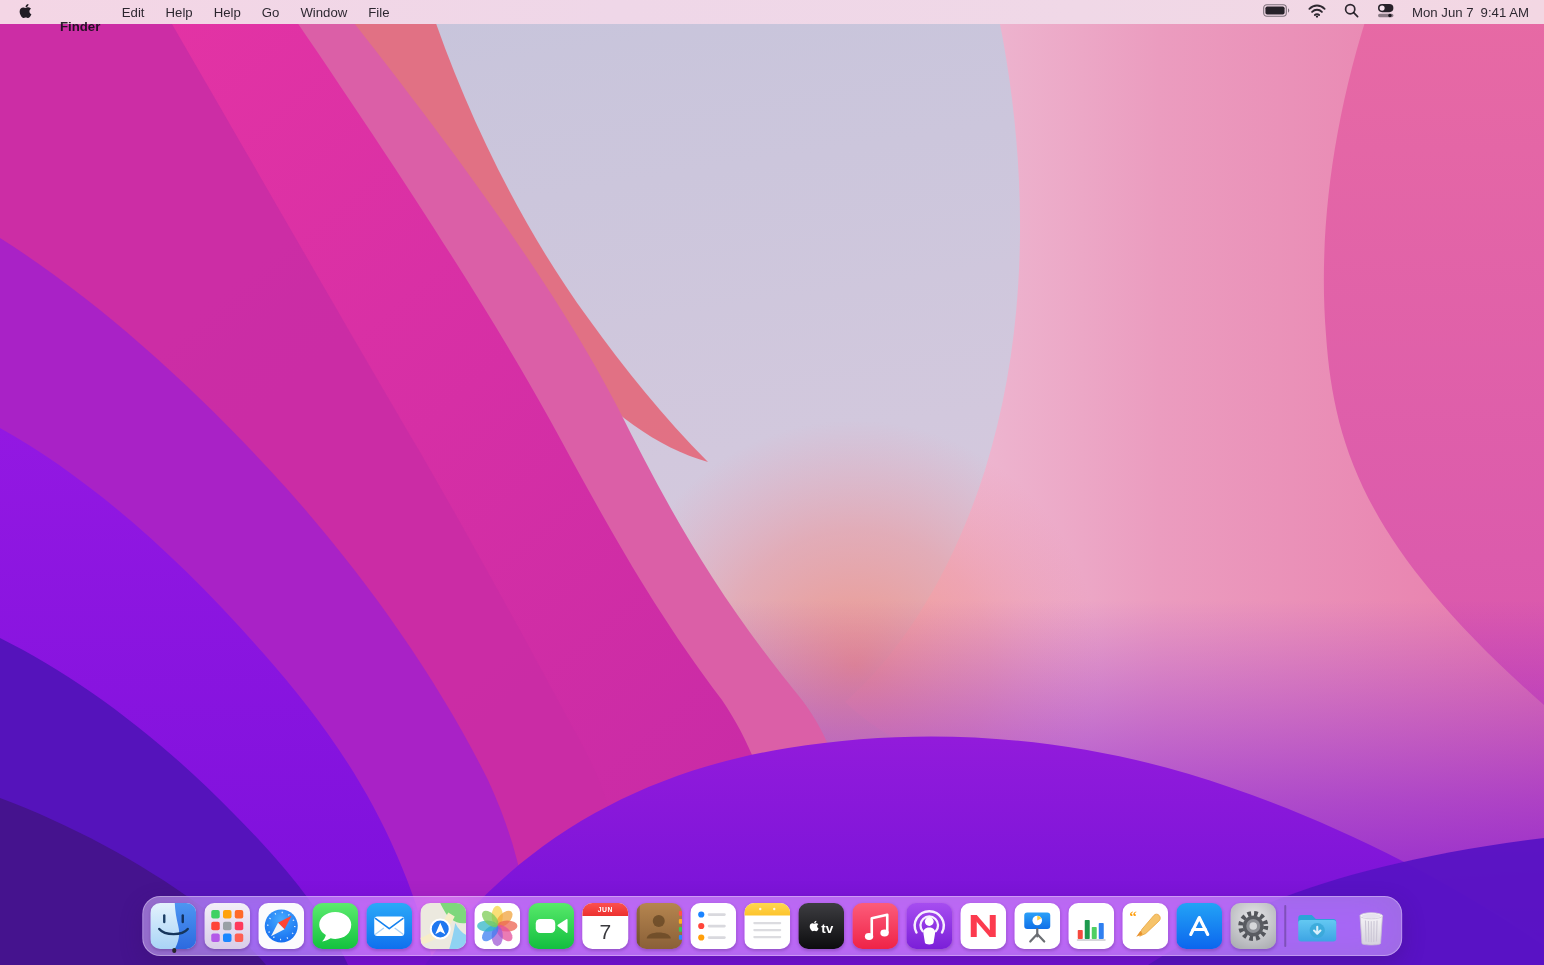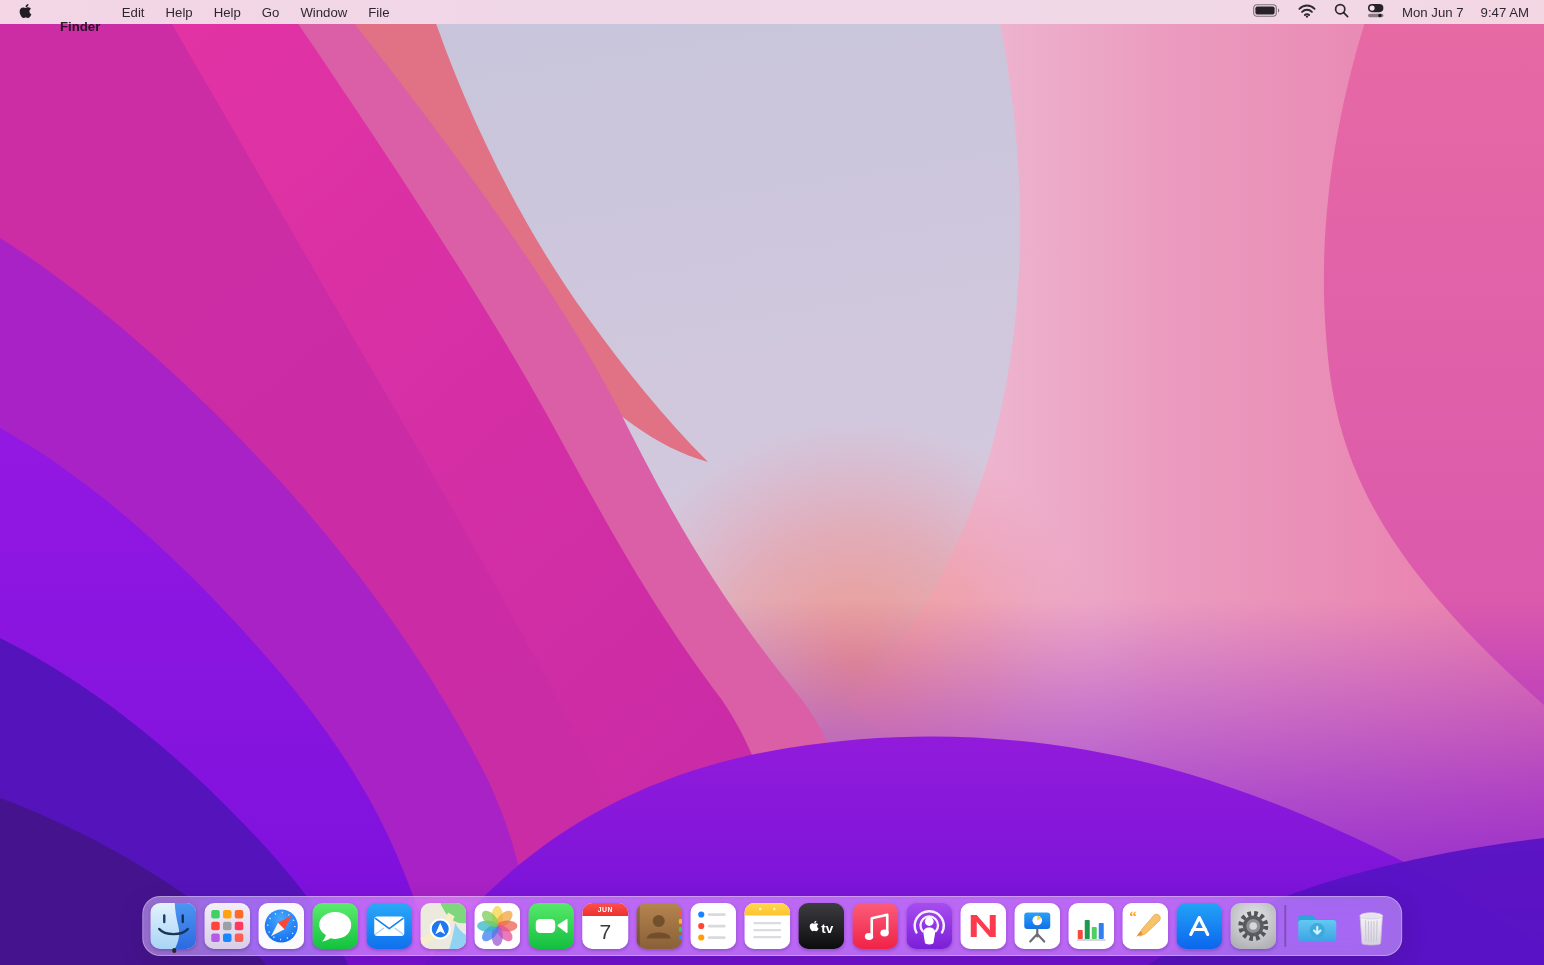--- a/index.html
+++ b/index.html
@@ -10,21 +10,21 @@
   .menubar{position:absolute;top:0;left:0;right:0;height:24px;z-index:50;
     background:linear-gradient(90deg,#f4d6e5 0%,#efd7e8 40%,#f0d8e7 70%,#f3d7e3 100%);
     display:flex;align-items:center;justify-content:space-between;
     font-size:13.2px;color:rgba(15,12,20,.88);}
   .mb-left{display:flex;align-items:center;height:100%;}
   .mb-apple{padding:0 17px 0 19px;display:flex;align-items:center;height:100%;}
   .mb-item{padding:0 10.5px;height:100%;display:flex;align-items:center;cursor:default;white-space:nowrap;}
   .mb-item.bold{font-weight:700;padding:0 11px;margin-top:28px;}
   .mb-right{display:flex;align-items:center;height:100%;padding-right:15px;gap:0;}
   .mb-status{height:100%;display:flex;align-items:center;padding:0 9px;}
-  .mb-clock{display:flex;align-items:center;gap:17px;padding-left:8px;white-space:nowrap;}
+  .mb-clock{display:flex;align-items:center;gap:7px;padding-left:8px;white-space:nowrap;}
   
   .dock{position:absolute;bottom:9px;left:50%;transform:translateX(-50%);z-index:40;
     height:58px;display:flex;align-items:center;gap:8px;padding:0 7px;
     background:rgba(234,220,247,.46);
     border:1px solid rgba(255,255,255,.32);
     border-radius:18px;
     box-shadow:0 8px 22px rgba(55,18,95,.28);
     backdrop-filter:blur(24px) saturate(160%);}
   .di{width:46px;height:46px;border-radius:10px;overflow:hidden;position:relative;flex:0 0 auto;
     box-shadow:0 1.5px 3px rgba(40,10,70,.22);}
@@ -167,21 +167,21 @@
           <svg width="18" height="15" viewBox="0 0 18 15">
             <rect x="1" y="1" width="15.4" height="8.2" rx="4.1" fill="rgba(10,8,15,.88)"></rect>
             <circle cx="5.1" cy="5.1" r="2.55" fill="#f6e3ee"></circle>
             <rect x="1" y="10.8" width="15.4" height="3.4" rx="1.7" fill="rgba(10,8,15,.45)"></rect>
             <circle cx="12.9" cy="12.5" r="1.7" fill="rgba(10,8,15,.88)"></circle>
           </svg>
         </span>
       </div>
       <div class="mb-clock">
         <span>Mon Jun 7</span>
-        <span>9:47 AM</span>
+        <span>9:41 AM</span>
       </div>
     </div>
   </div>
 
   <div class="dock">
 
     <div class="di" title="Finder">
       <svg width="46" height="46" viewBox="0 0 46 46">
         <defs>
           <linearGradient id="fiL" x1="0" y1="0" x2="0" y2="1">

